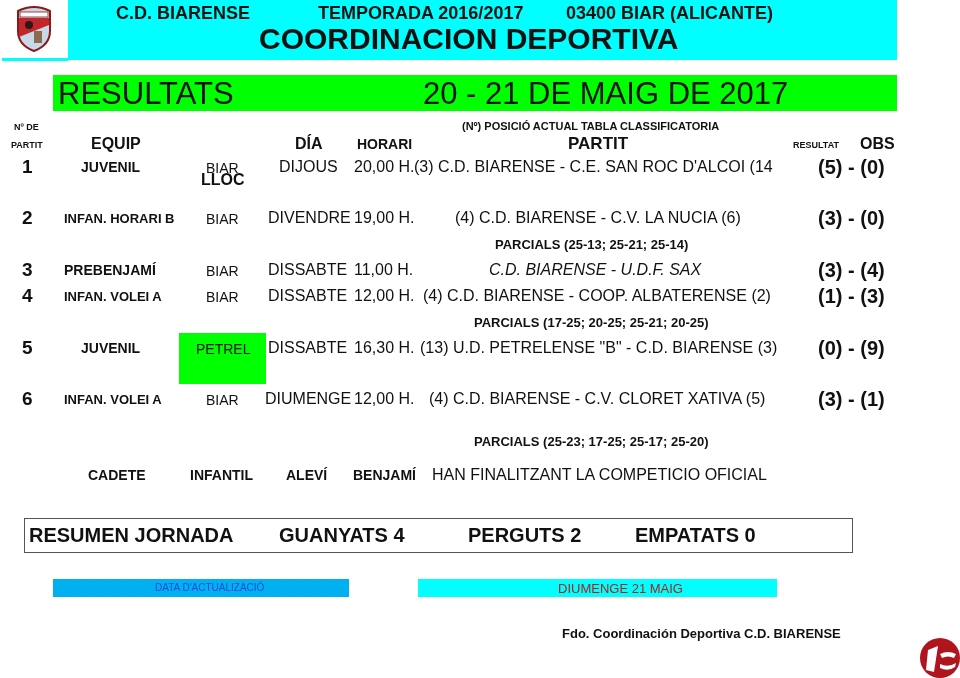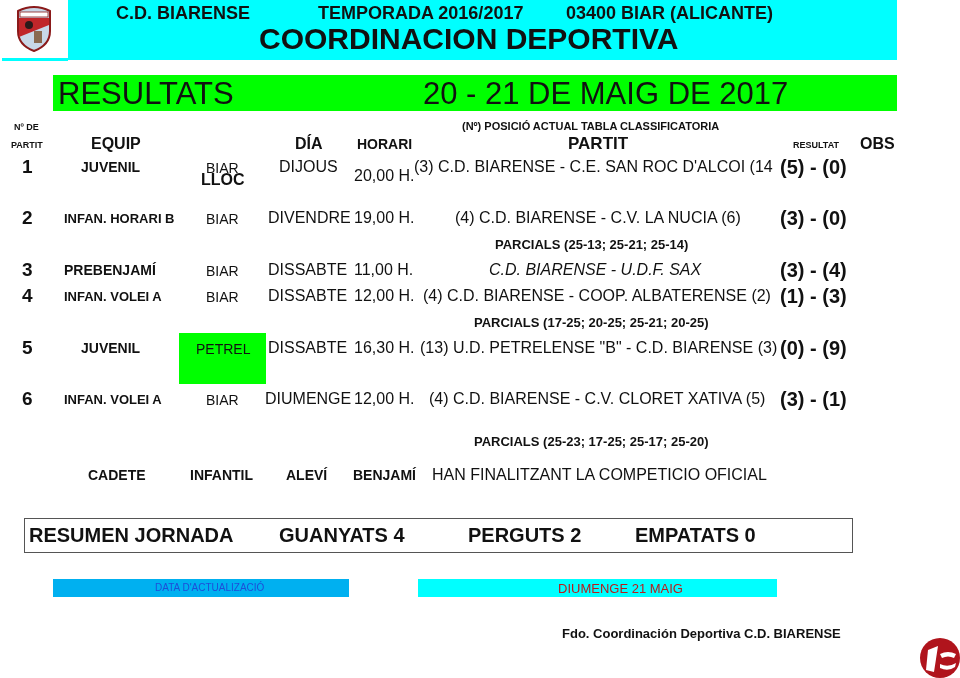--- a/index.html
+++ b/index.html
@@ -18,21 +18,21 @@
     .g-text { font-size: 31px; top: 76px; }
     .col-h { font-weight: bold; }
     .small { font-size: 9px; font-weight: bold; }
     .num { font-weight: bold; font-size: 19px; }
     .team { font-weight: bold; font-size: 14px; }
     .team.sm { font-size: 13px; }
     .lloc { font-size: 14px; }
     .day { font-size: 16px; }
     .hora { font-size: 16px; }
     .match { font-size: 16px; }
-    .res { font-weight: bold; font-size: 20px; }
+    .res { font-weight: bold; font-size: 20px; margin-left: 38px; }
     .parc { font-weight: bold; font-size: 13px; }
     .petrel-cell { position: absolute; left: 179px; top: 333px; width: 87px; height: 51px; background: #00ff00; }
     .cat { font-weight: bold; font-size: 14px; top: 467px; }
     .summary-box { position: absolute; left: 24px; top: 518px; width: 829px; height: 35px; border: 1px solid #555; box-sizing: border-box; }
     .sum { font-weight: bold; font-size: 20px; top: 524px; }
     .upd-bar { position: absolute; left: 53px; top: 579px; width: 296px; height: 18px; background: #00b0f0; }
     .date-bar { position: absolute; left: 418px; top: 579px; width: 359px; height: 18px; background: #00ffff; }
     .bar-text { font-size: 13px; top: 581px; }
   </style>
 </head>
@@ -68,21 +68,21 @@
 <div class="abs col-h" style="left:568px; top:134px; font-size:17px;">PARTIT</div>
 <div class="abs small" style="left:793px; top:140px;">RESULTAT</div>
 <div class="abs col-h" style="left:860px; top:135px; font-size:16px;">OBS</div>
 
 <div class="petrel-cell"></div>
 
 <div class="abs num" style="left:22px; top:156px;">1</div>
 <div class="abs team" style="left:81px; top:159px;">JUVENIL</div>
 <div class="abs lloc" style="left:206px; top:160px;">BIAR</div>
 <div class="abs day" style="left:279px; top:158px;">DIJOUS</div>
-<div class="abs hora" style="left:354px; top:158px;margin-top:9px;">20,00 H.</div>
+<div class="abs hora" style="left:354px; top:158px;">20,00 H.</div>
 <div class="abs match" style="left:414px; top:158px; width:360px; overflow:hidden;">(3) C.D. BIARENSE -  C.E. SAN ROC D'ALCOI (14</div>
 <div class="abs res" style="left:780px; top:156px;">(5) - (0)</div>
 
 <div class="abs num" style="left:22px; top:207px;">2</div>
 <div class="abs team sm" style="left:64px; top:211px;">INFAN. HORARI B</div>
 <div class="abs lloc" style="left:206px; top:211px;">BIAR</div>
 <div class="abs day" style="left:268px; top:209px; width:82px; overflow:hidden;">DIVENDRES</div>
 <div class="abs hora" style="left:354px; top:209px;">19,00 H.</div>
 <div class="abs match" style="left:455px; top:209px;">(4) C.D. BIARENSE - C.V. LA NUCIA (6)</div>
 <div class="abs res" style="left:780px; top:207px;">(3) - (0)</div>

